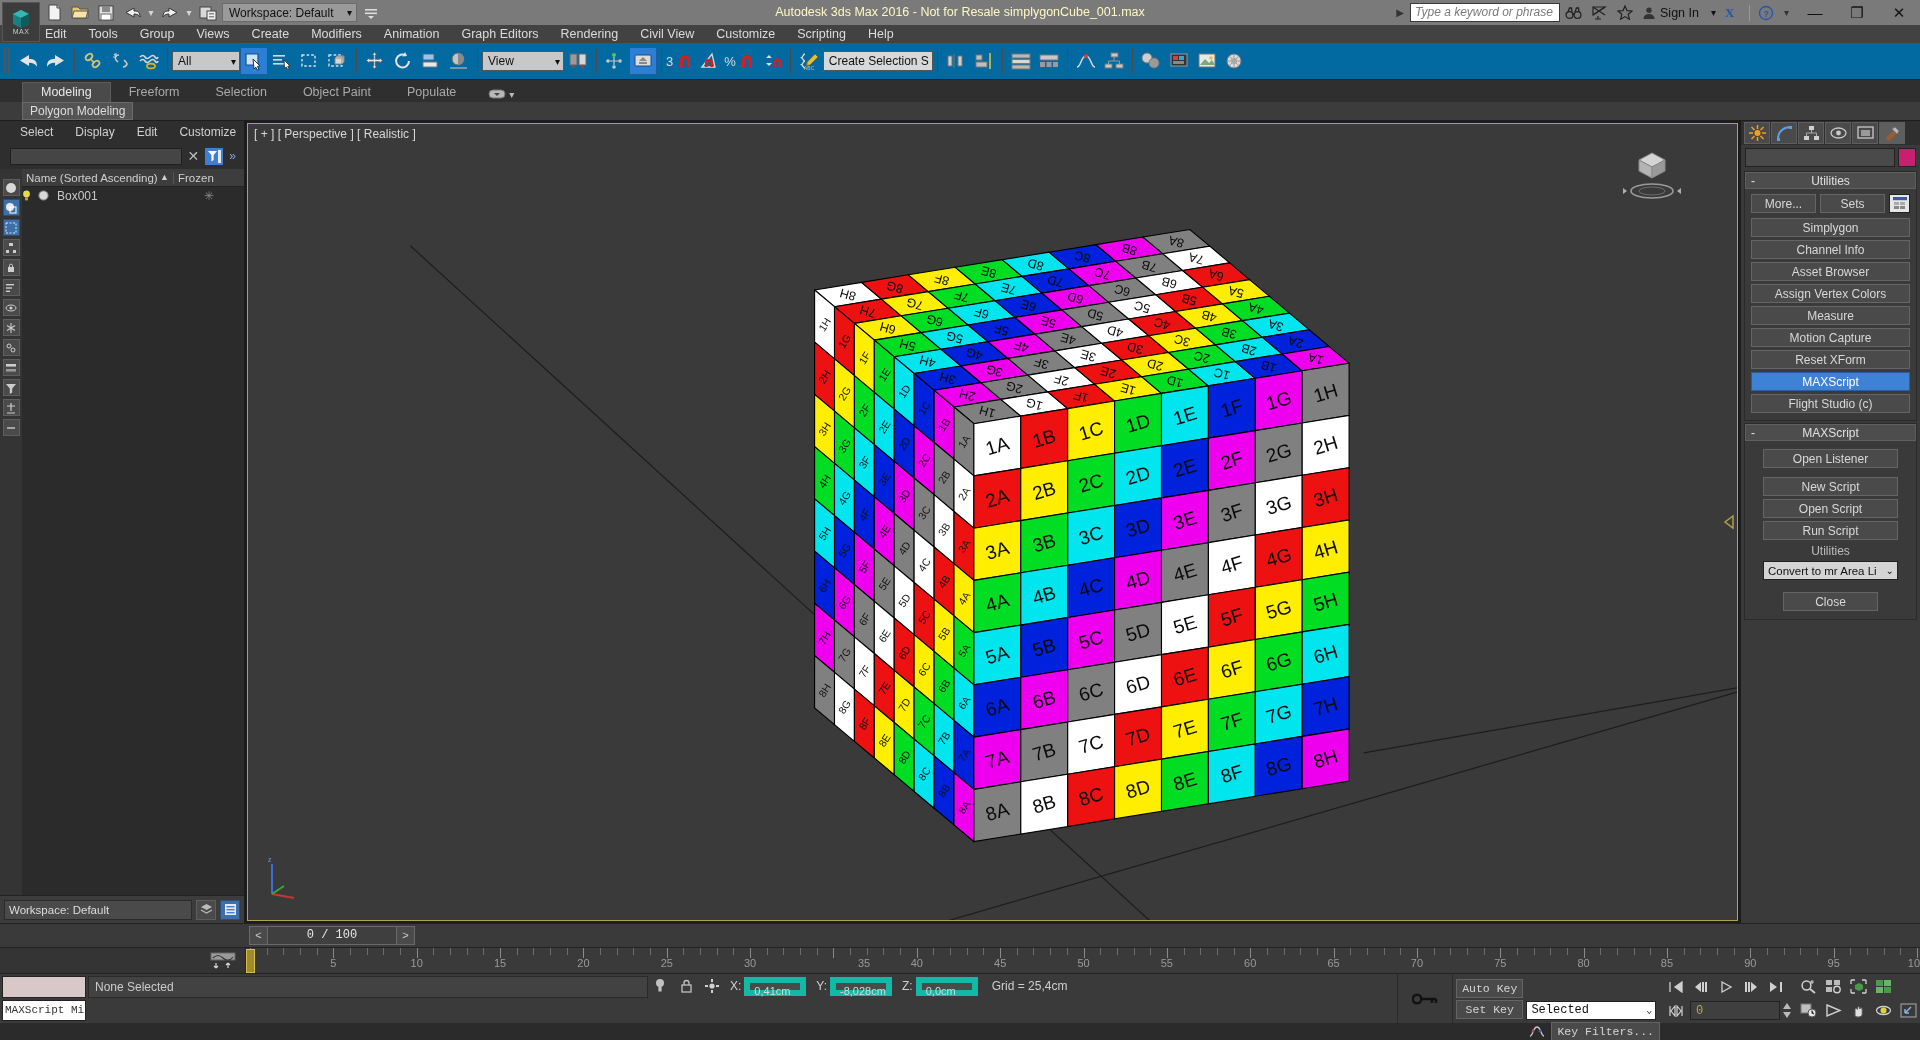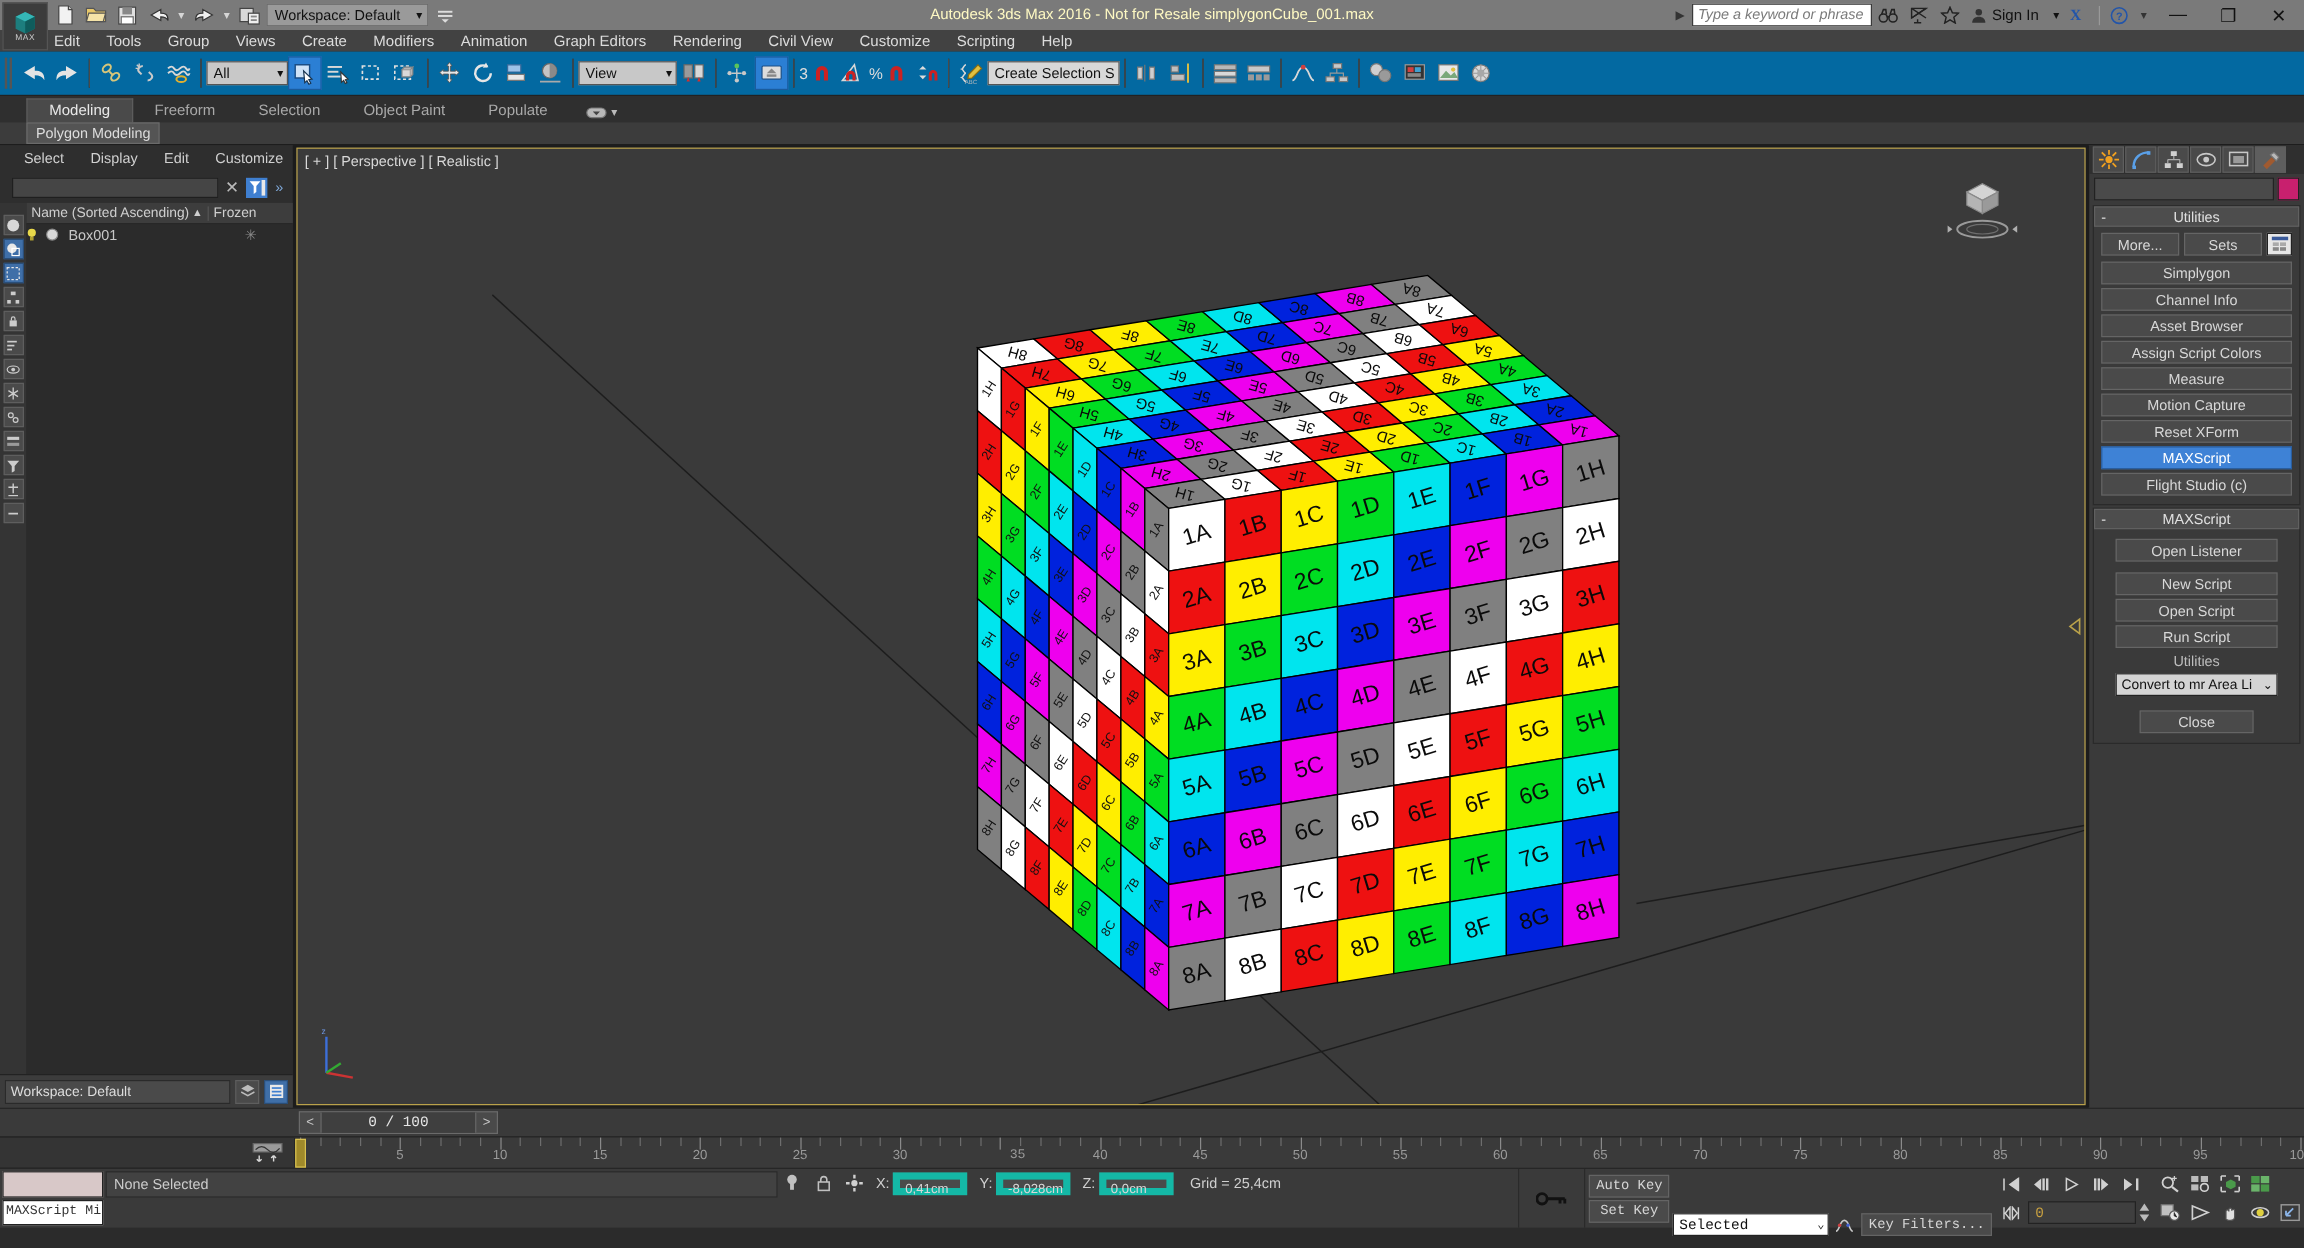--- a/index.html
+++ b/index.html
@@ -1178,21 +1178,21 @@
                 <rect x="1" y="5" width="5" height="3" fill="#aaa"></rect>
                 <rect x="7" y="5" width="5" height="3" fill="#aaa"></rect>
                 <rect x="1" y="9" width="5" height="3" fill="#888"></rect>
                 <rect x="7" y="9" width="5" height="3" fill="#888"></rect>
               </svg>
           </div>
         </div>
         <div class="rbtn">Simplygon</div>
         <div class="rbtn">Channel Info</div>
         <div class="rbtn">Asset Browser</div>
-        <div class="rbtn">Assign Script Colors</div>
+        <div class="rbtn">Assign Vertex Colors</div>
         <div class="rbtn">Measure</div>
         <div class="rbtn">Motion Capture</div>
         <div class="rbtn">Reset XForm</div>
         <div class="rbtn sel">MAXScript</div>
         <div class="rbtn" style="margin-bottom:0;">Flight Studio (c)</div>
       </div>
     </div>
 
     <div class="rollout">
       <div class="ro-head">
@@ -1336,21 +1336,21 @@
       <div class="tick" style="left: 1637.66px;"></div>
       <div class="tick" style="left: 1654.33px;"></div>
       <div class="tick tickmaj" style="left: 1671px;"></div>
       <div class="ticklabel" style="left: 4px;">0</div>
       <div class="ticklabel" style="left: 87.35px;">5</div>
       <div class="ticklabel" style="left: 170.7px;">10</div>
       <div class="ticklabel" style="left: 254.05px;">15</div>
       <div class="ticklabel" style="left: 337.4px;">20</div>
       <div class="ticklabel" style="left: 420.75px;">25</div>
       <div class="ticklabel" style="left: 504.1px;">30</div>
-      <div class="ticklabel" style="left: 602px; font-family: Liberation Mono, monospace;">35</div>
+      <div class="ticklabel" style="left: 618px;">35</div>
       <div class="ticklabel" style="left: 670.8px;">40</div>
       <div class="ticklabel" style="left: 754.15px;">45</div>
       <div class="ticklabel" style="left: 837.5px;">50</div>
       <div class="ticklabel" style="left: 920.85px;">55</div>
       <div class="ticklabel" style="left: 1004.2px;">60</div>
       <div class="ticklabel" style="left: 1087.55px;">65</div>
       <div class="ticklabel" style="left: 1170.9px;">70</div>
       <div class="ticklabel" style="left: 1254.25px;">75</div>
       <div class="ticklabel" style="left: 1337.6px;">80</div>
       <div class="ticklabel" style="left: 1420.95px;">85</div>
@@ -1411,21 +1411,21 @@
             <circle cx="5" cy="7" r="4.3" fill="none" stroke="#111" stroke-width="2.4"></circle>
             <path d="M9 7h15M20 7v4M24 7v4" stroke="#111" stroke-width="2.4"></path>
           </svg>
       </div>
     </div>
     <div id="animctl">
       <div style="display:flex;flex-direction:column;gap:2px;padding:0 3px;">
         <div class="akbtn">Auto Key</div>
         <div class="akbtn">Set Key</div>
       </div>
-      <div style="display:flex;flex-direction:row;gap:2px;margin-top:44px;">
+      <div style="display:flex;flex-direction:column;gap:2px;margin-top:44px;">
         <div class="selcombo">
           <span>Selected</span>
           <span class="tiny">⌄</span>
         </div>
         <div style="display:flex;gap:3px;align-items:center;">
           <div class="navbtn" style="width:22px;height:19px;">
             <svg width="16" height="14" viewBox="0 0 16 14">
                 <path d="M1 12C4 12 4 3 8 3s4 9 7 9" fill="none" stroke="#c8c8c8" stroke-width="1.3"></path>
                 <circle cx="4" cy="7" r="1.4" fill="#d04040"></circle>
                 <circle cx="11" cy="7" r="1.4" fill="#4060d0"></circle>

